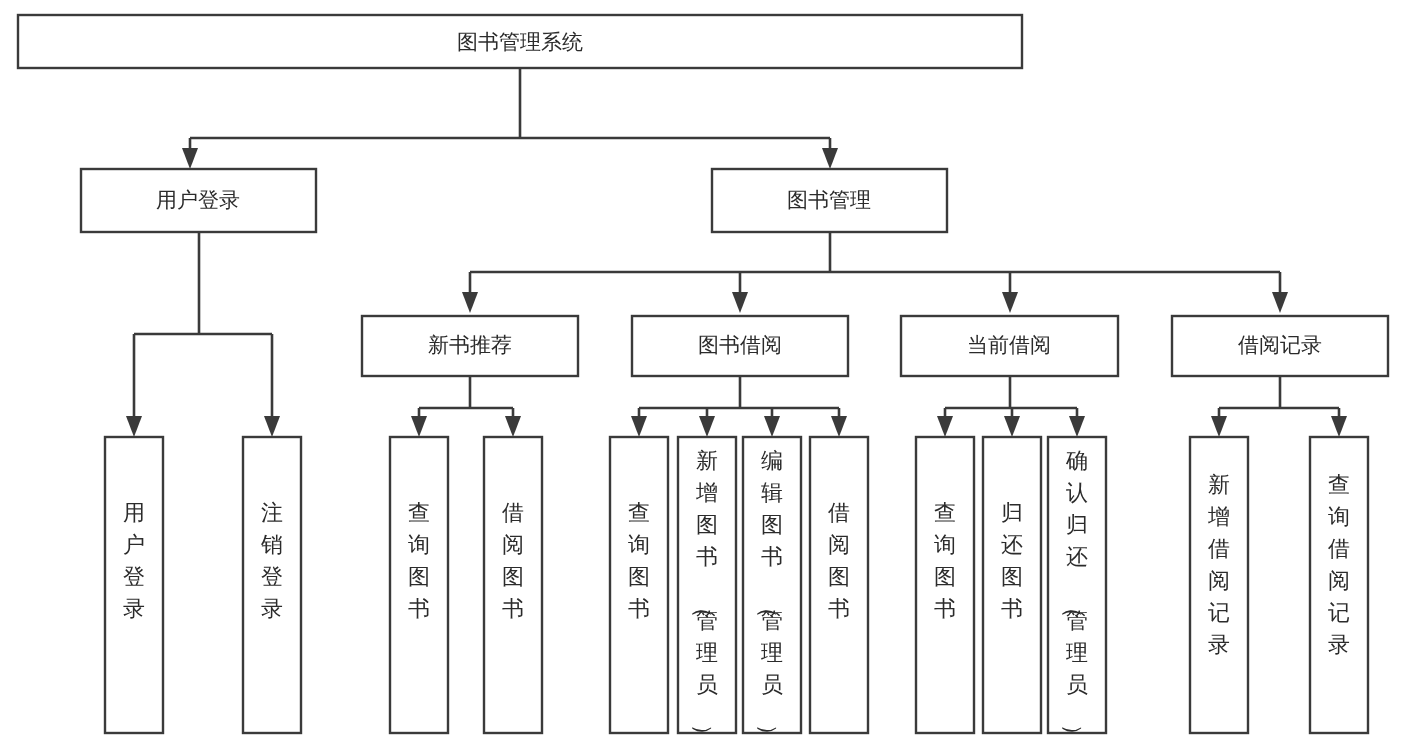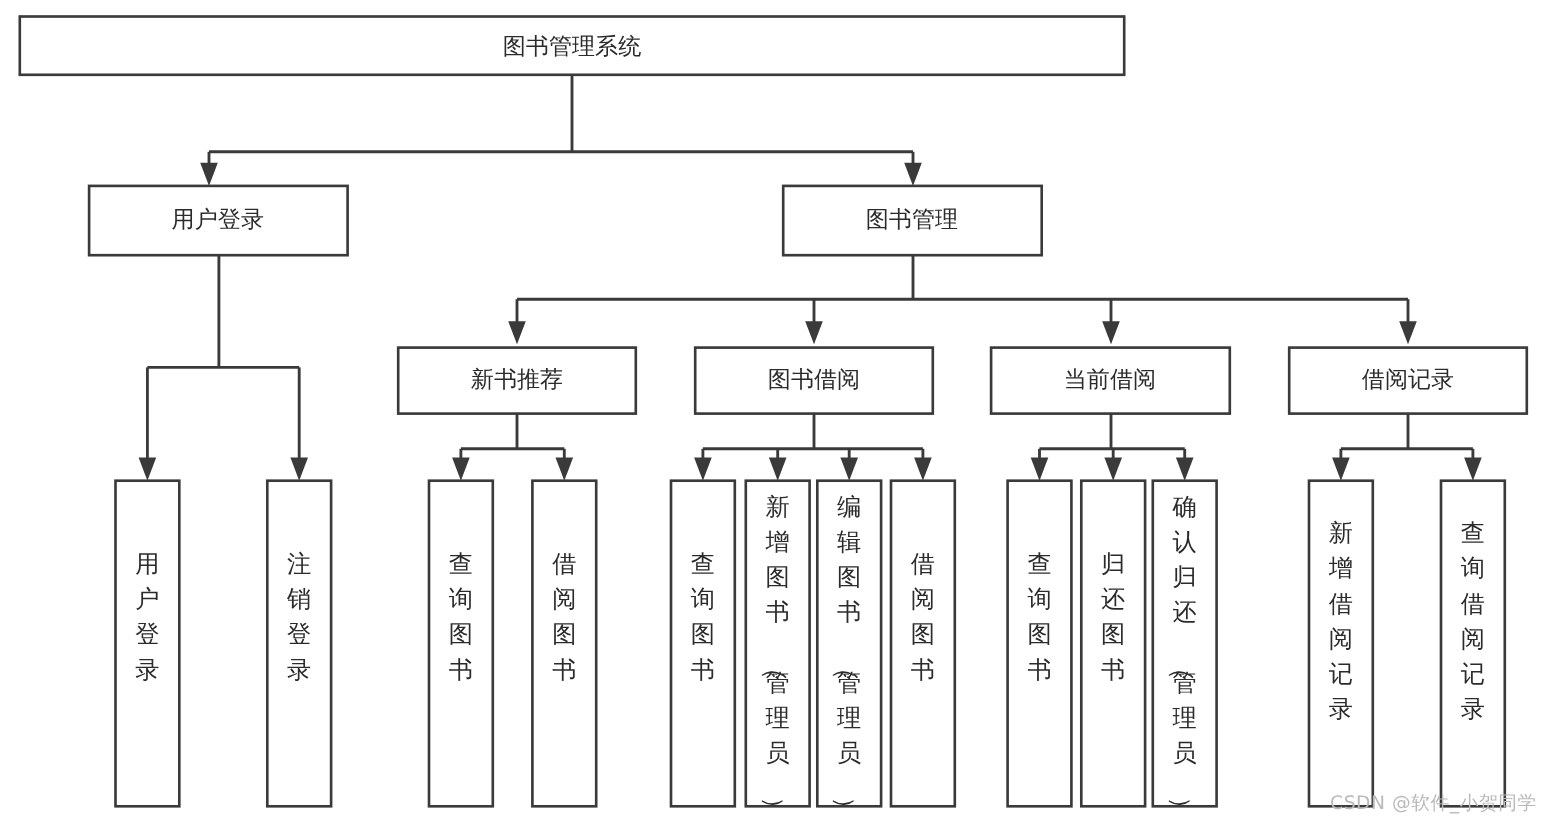--- a/index.html
+++ b/index.html
@@ -232,14 +232,13 @@
       <rect class="node-rect" x="1190" y="437" width="58" height="296"></rect>
       <text class="node-label-vert" x="1219" y="492"><tspan x="1219" y="492">新</tspan><tspan x="1219" y="524">增</tspan><tspan x="1219" y="556">借</tspan><tspan x="1219" y="588">阅</tspan><tspan x="1219" y="620">记</tspan><tspan x="1219" y="652">录</tspan></text>
     </g>
     <g>
       <rect class="node-rect" x="1310" y="437" width="58" height="296"></rect>
       <text class="node-label-vert" x="1339" y="492"><tspan x="1339" y="492">查</tspan><tspan x="1339" y="524">询</tspan><tspan x="1339" y="556">借</tspan><tspan x="1339" y="588">阅</tspan><tspan x="1339" y="620">记</tspan><tspan x="1339" y="652">录</tspan></text>
     </g>
 
   </svg>
 
-  <div class="watermark">CSDN @软件_小贺同学</div>
 </div>
 
 </body></html>

